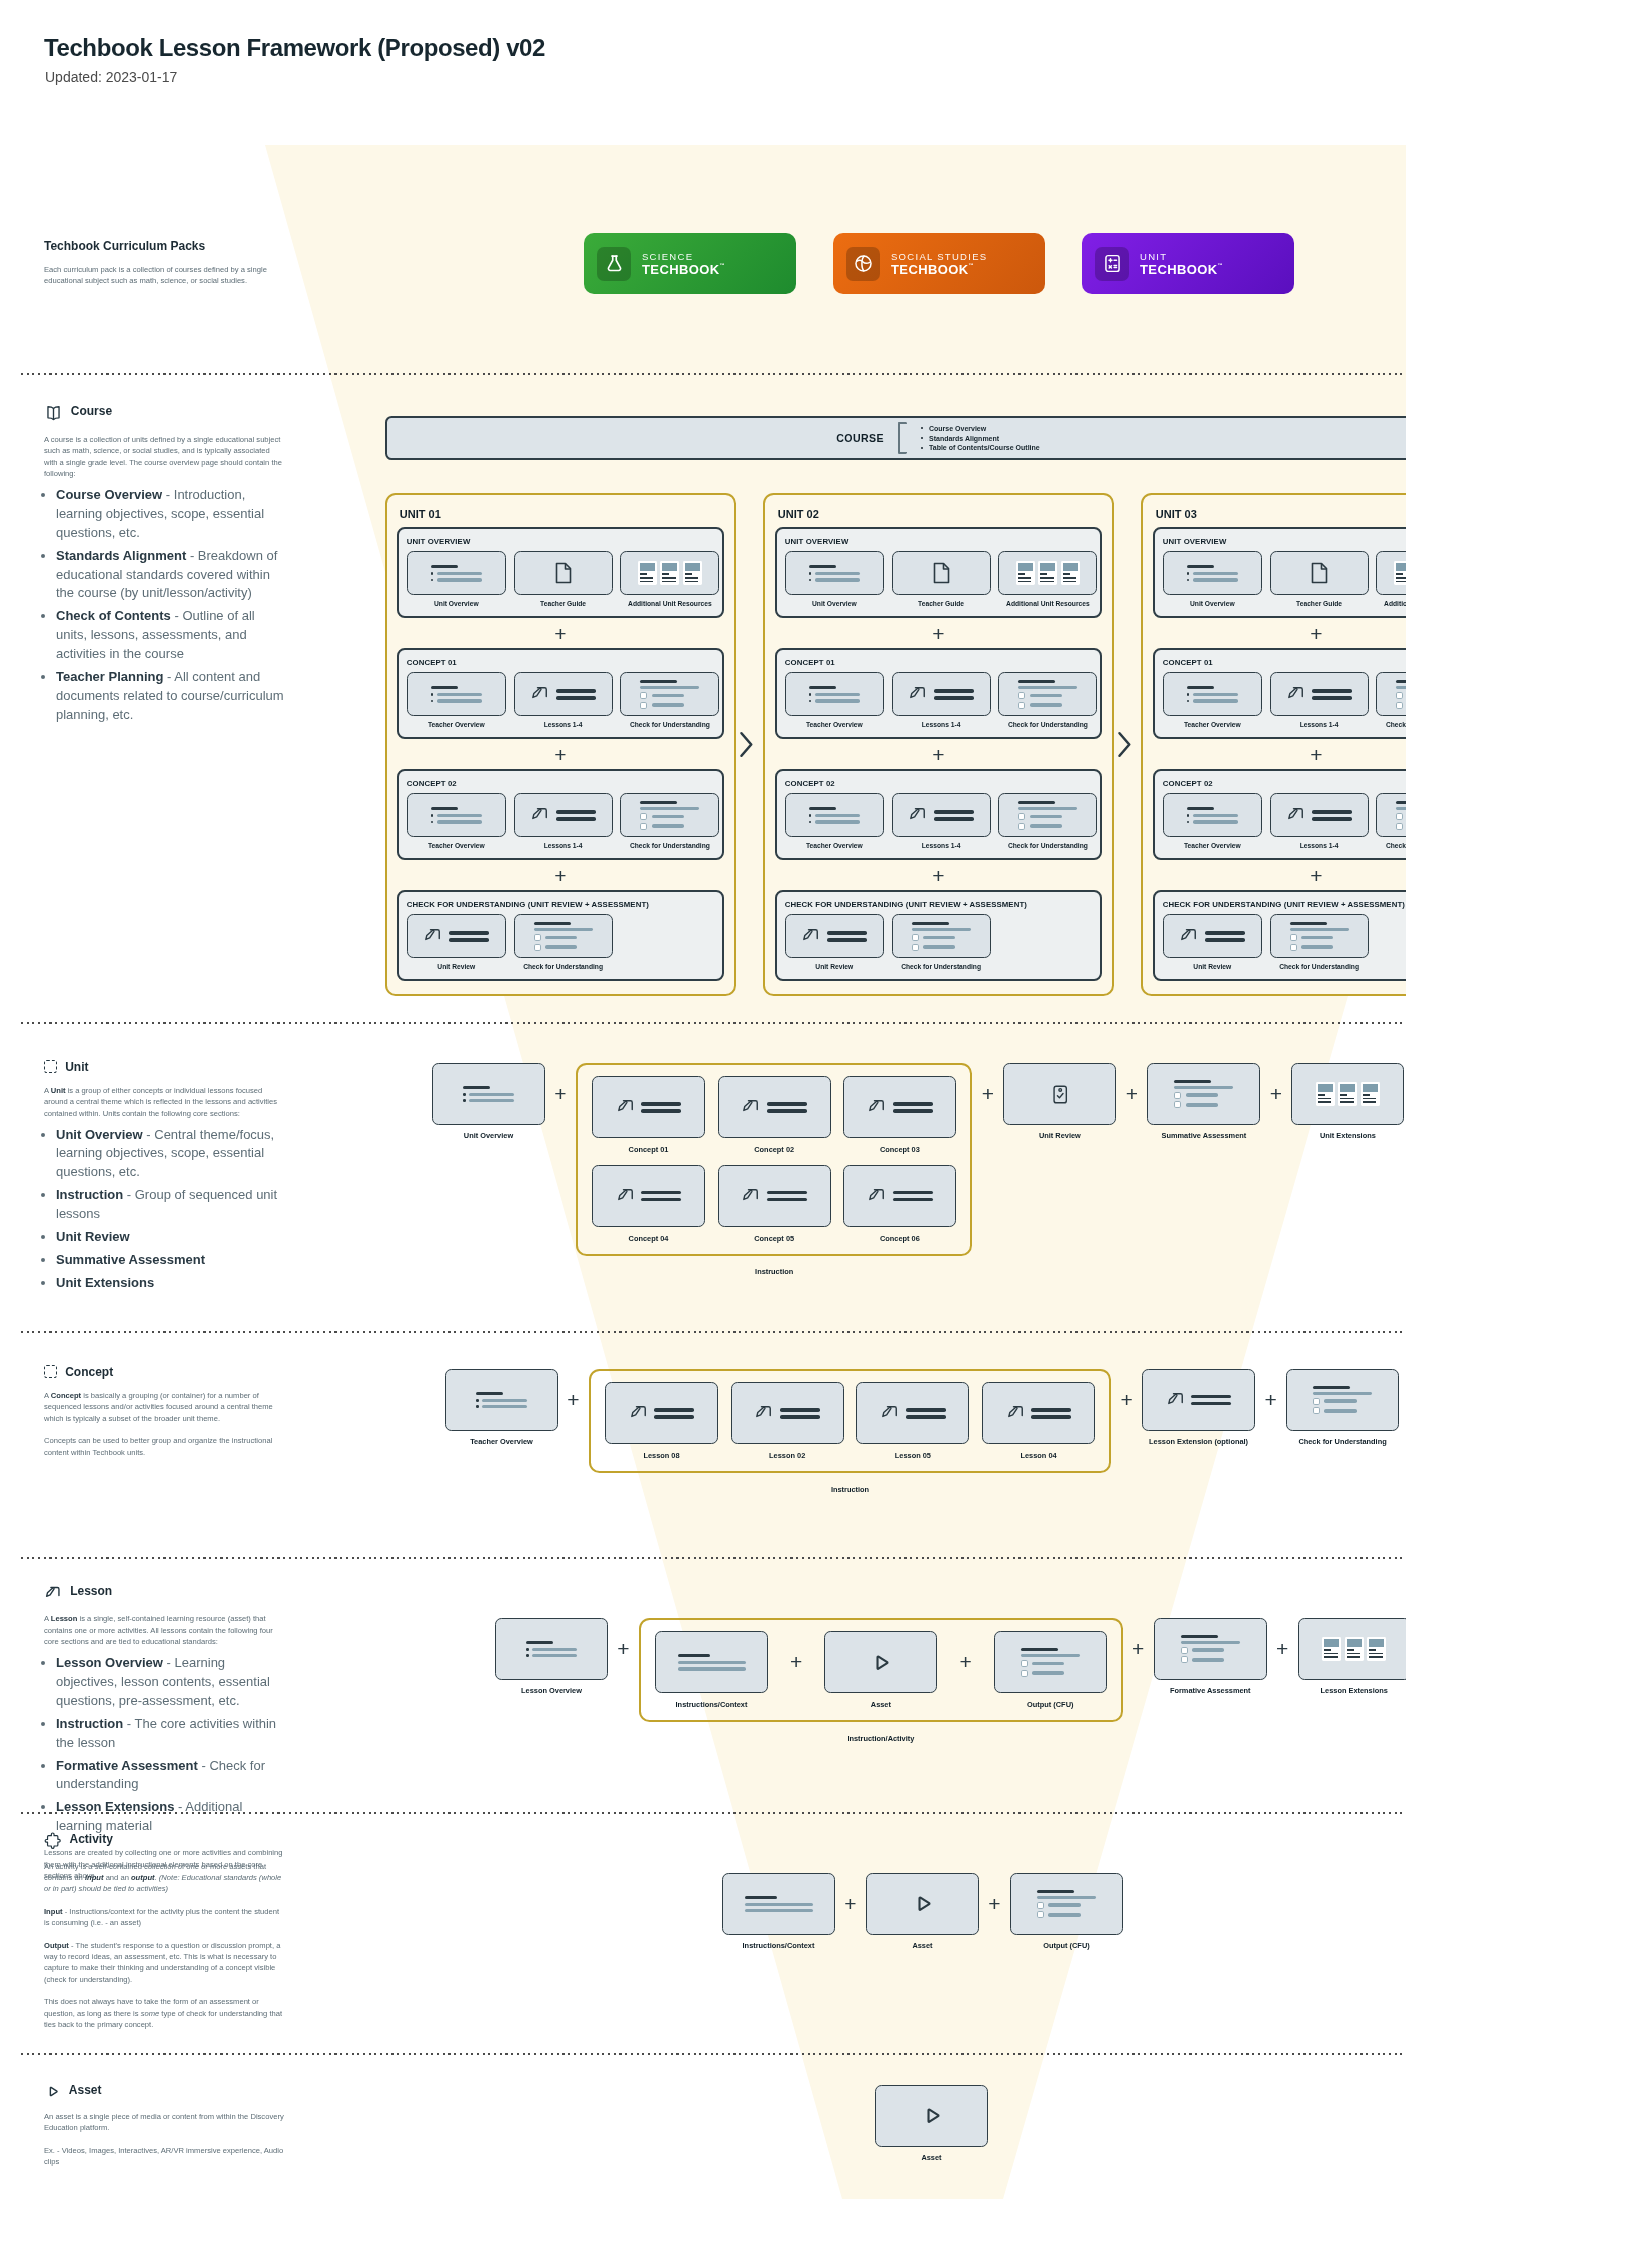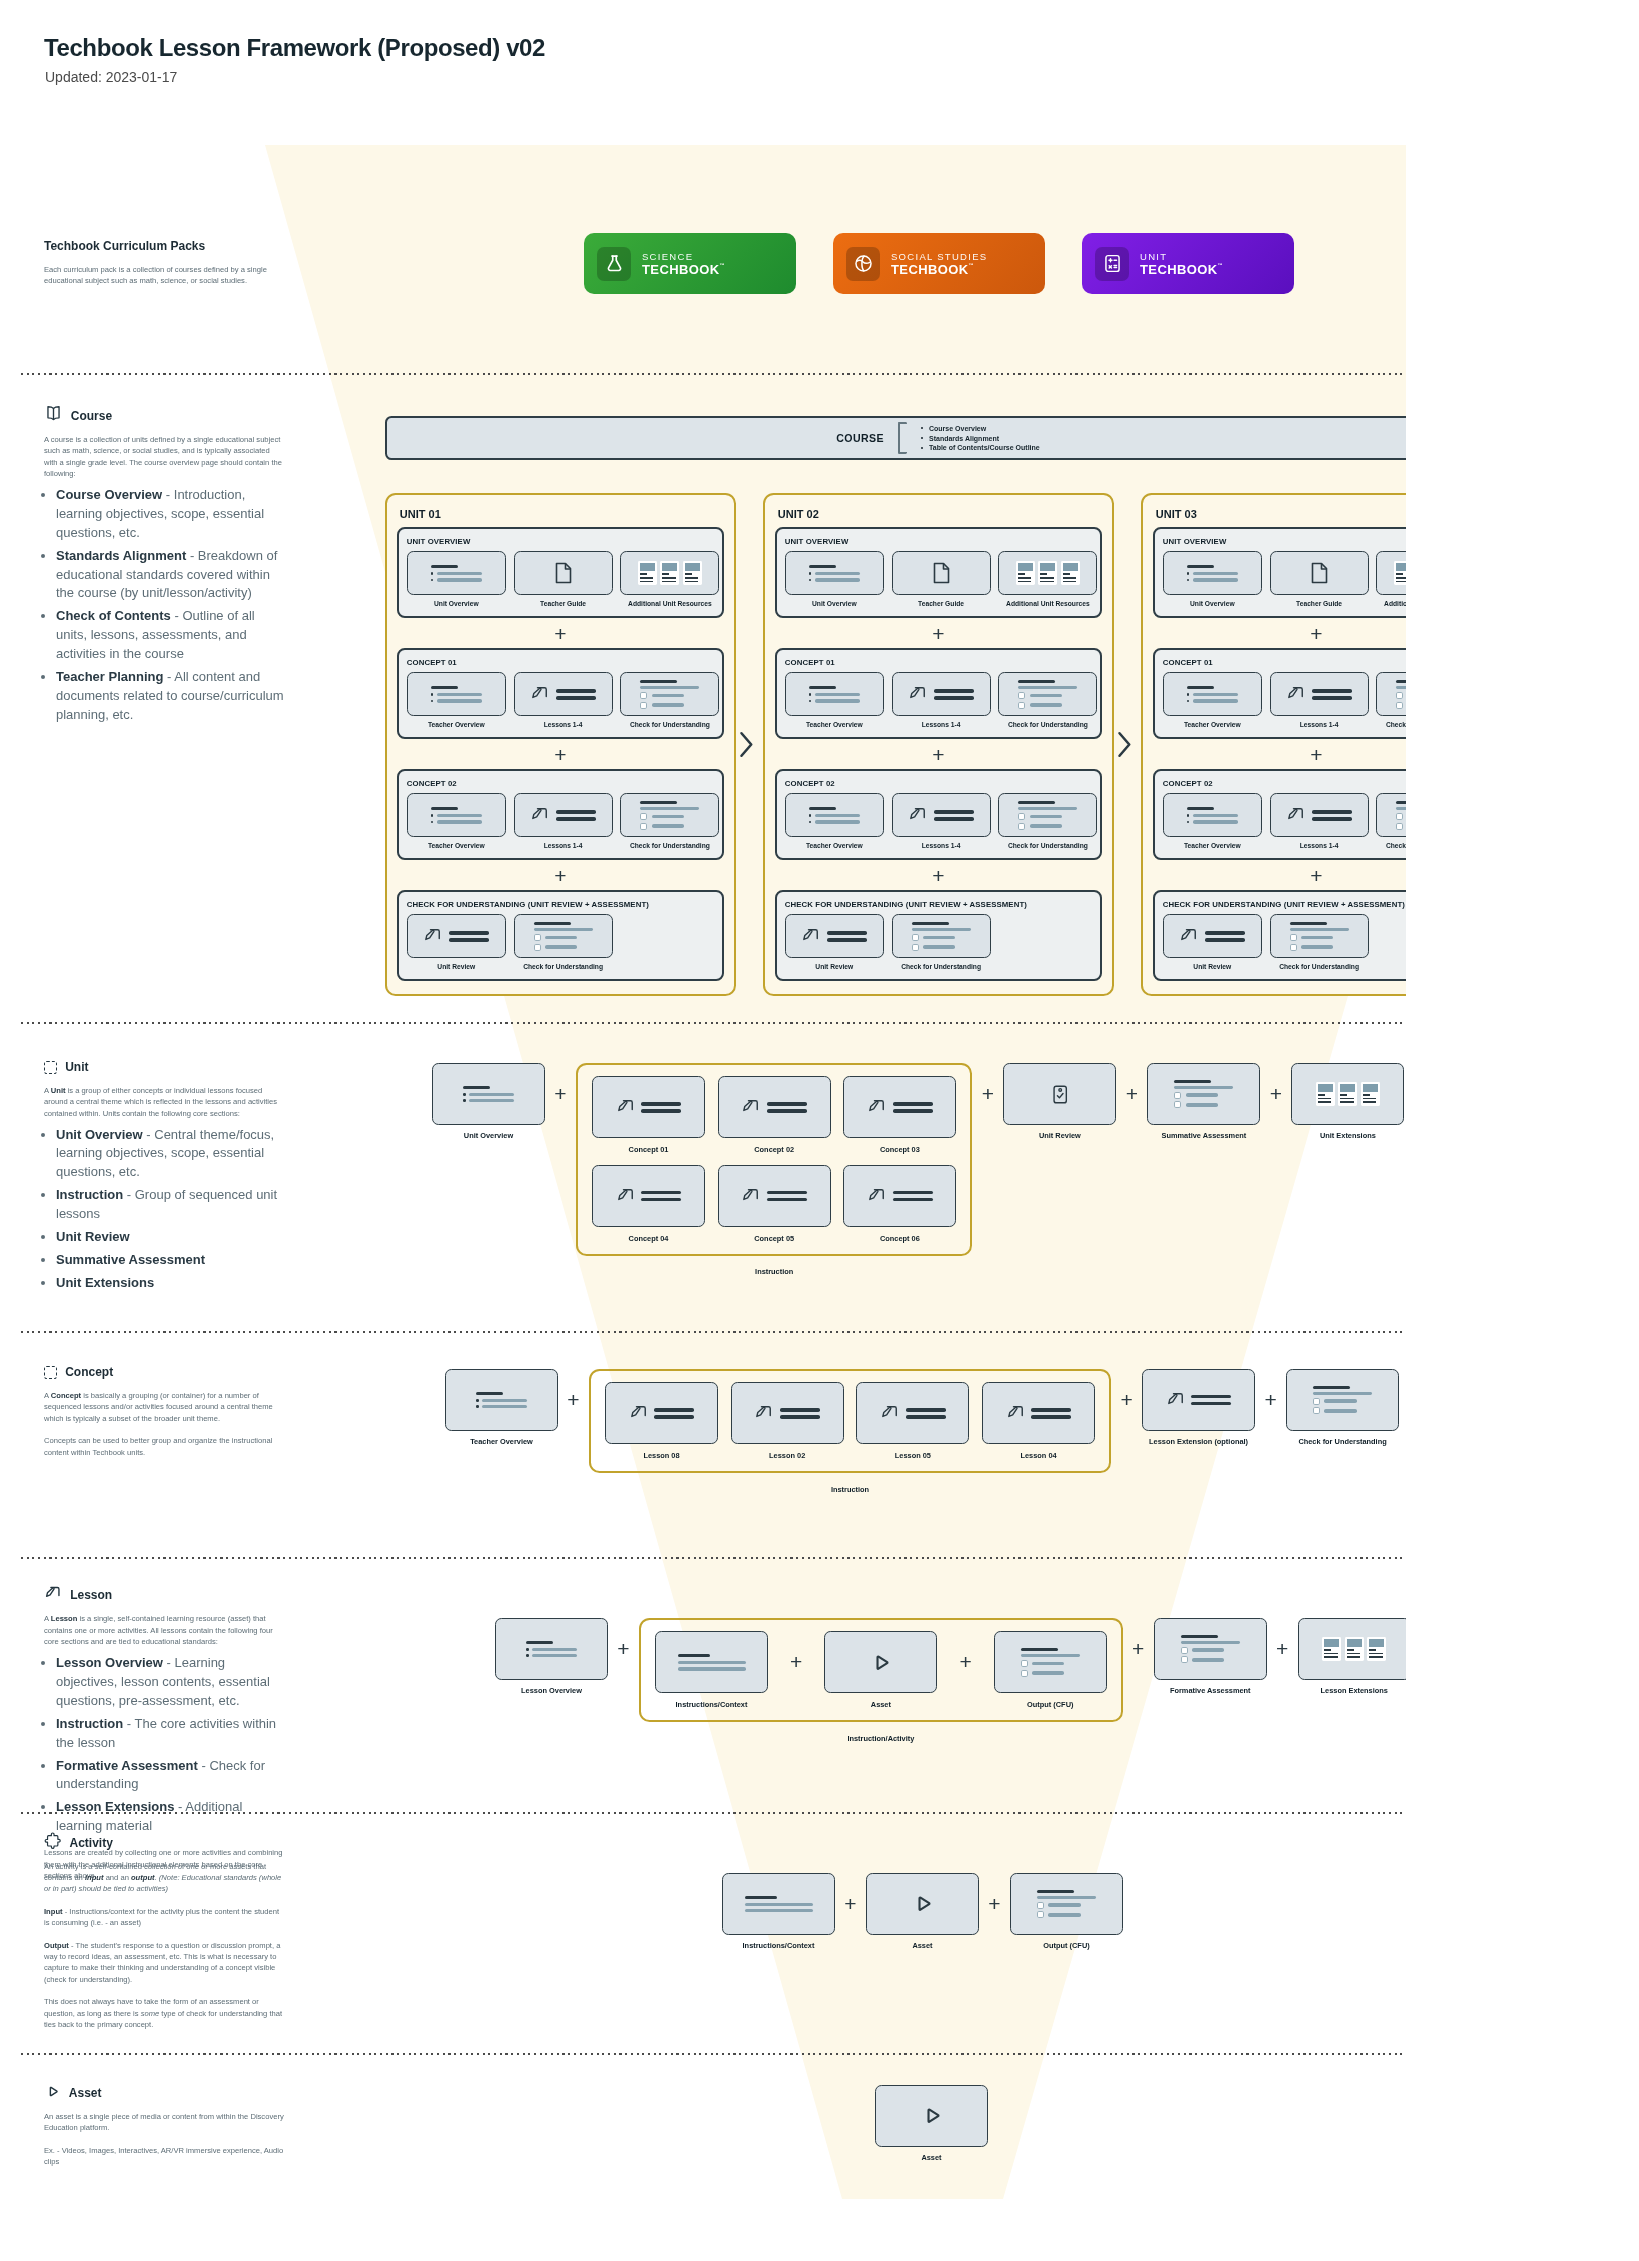--- a/index.html
+++ b/index.html
@@ -4,21 +4,21 @@
 <style>
   body{margin:0;background:#fff}
   .page{position:relative;width:1406px;height:2261px;background:#fff;font-family:"Liberation Sans",sans-serif;color:#243640;overflow:hidden}
   .funnel{position:absolute;left:0;top:0;width:1639px;height:2261px;background:#fdf8e8;
           clip-path:polygon(265px 145px,1592px 145px,1003px 2199px,842px 2199px)}
   h1{position:absolute;left:44px;top:34px;margin:0;font-size:24px;letter-spacing:-0.4px;color:#17272f}
   .updated{position:absolute;left:45px;top:69px;font-size:14px;color:#4a4a4a}
   .dots{position:absolute;left:21px;width:1597px;height:2.1px;
         background-image:repeating-linear-gradient(90deg,#4a4a4a 0 2.1px,transparent 2.1px 5.7px)}
   .txt{position:absolute;left:44px;width:240px}
-  .h-row{display:flex;align-items:flex-end;gap:7.8px}
+  .h-row{display:flex;align-items:flex-start;gap:7.8px}
   .h-row h2{margin:0;font-size:12px;color:#1c2b34}
   .txt p{margin:11px 0 0;font-size:7.6px;line-height:1.5;color:#5d6d76}
   .txt b{color:#2a3a44}
   .txt ul{margin:6.4px 0 0;padding-left:12px}
   .txt li{font-size:13px;line-height:1.45;color:#5d6d76;margin:4.2px 0}
   .dashed-sq{width:13.4px;height:13.4px;border:1.8px dashed #243640;border-radius:2.8px;display:inline-block;box-sizing:border-box}
   .svg-ic{display:flex;align-items:center;justify-content:center}
 
   
   .badges{position:absolute;left:584px;top:233px;display:flex;gap:37px}

